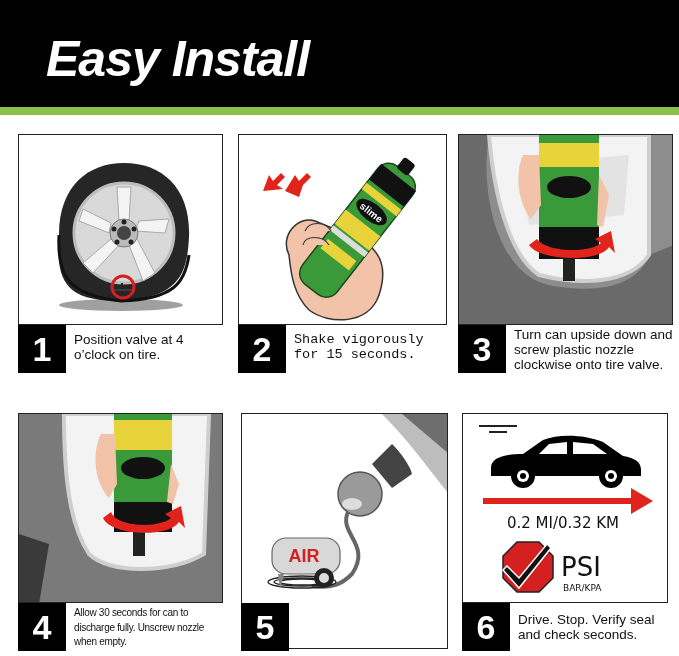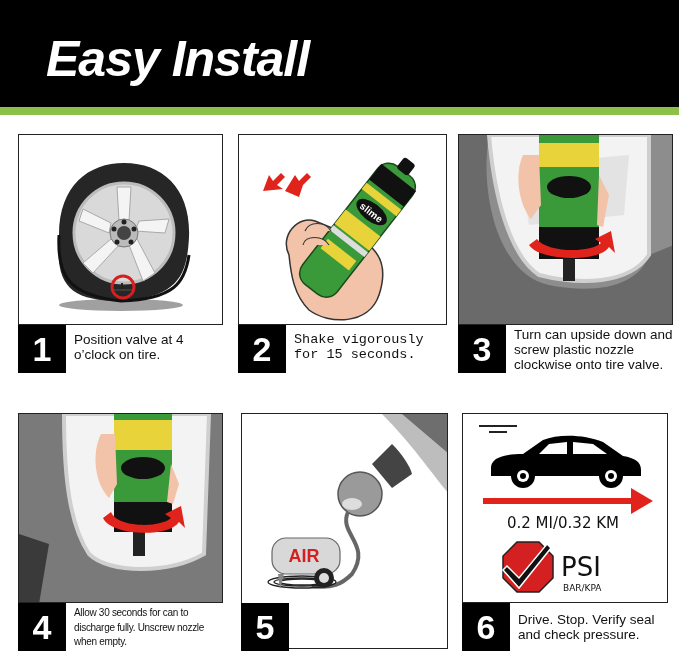--- a/index.html
+++ b/index.html
@@ -181,14 +181,14 @@
       <text x="100" y="114" text-anchor="middle" font-size="15" fill="#111" font-family="DejaVu Sans, sans-serif">0.2 MI/0.32 KM</text>
       <g>
         <path d="M54 128 L76 128 L90 142 L90 164 L76 178 L54 178 L40 164 L40 142 Z" fill="#d42020" stroke="#222" stroke-width="1.5"></path>
         <path d="M44 152 L56 164 L84 130 L88 134 L56 174 L40 156 Z" fill="#111" stroke="#fff" stroke-width="1.5"></path>
       </g>
       <text x="98" y="162" font-size="26" fill="#111" font-family="DejaVu Sans, sans-serif">PSI</text>
       <text x="100" y="177" font-size="9" fill="#111" font-family="DejaVu Sans, sans-serif">BAR/KPA</text>
     </svg>
   </div>
   <div class="badge" style="top:190px;">6</div>
-  <div class="caption" style="top:199px; width:160px;">Drive. Stop. Verify seal and check pressure.</div>
+  <div class="caption" style="top:199px; width:160px;">Drive. Stop. Verify seal and check seconds.</div>
 </div>
 
 </body></html>

